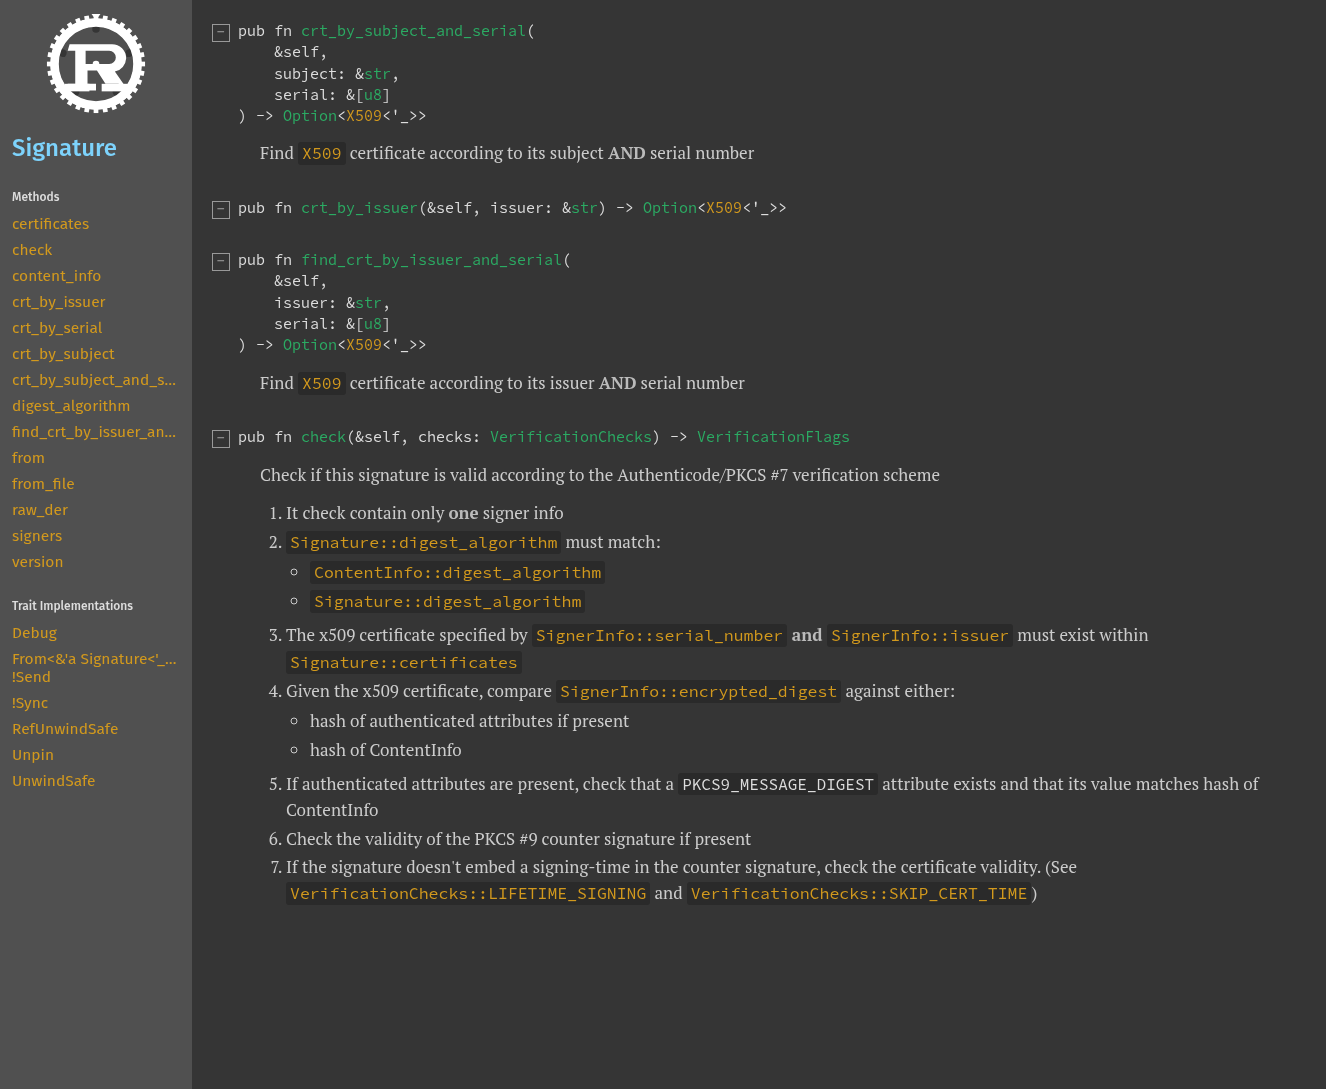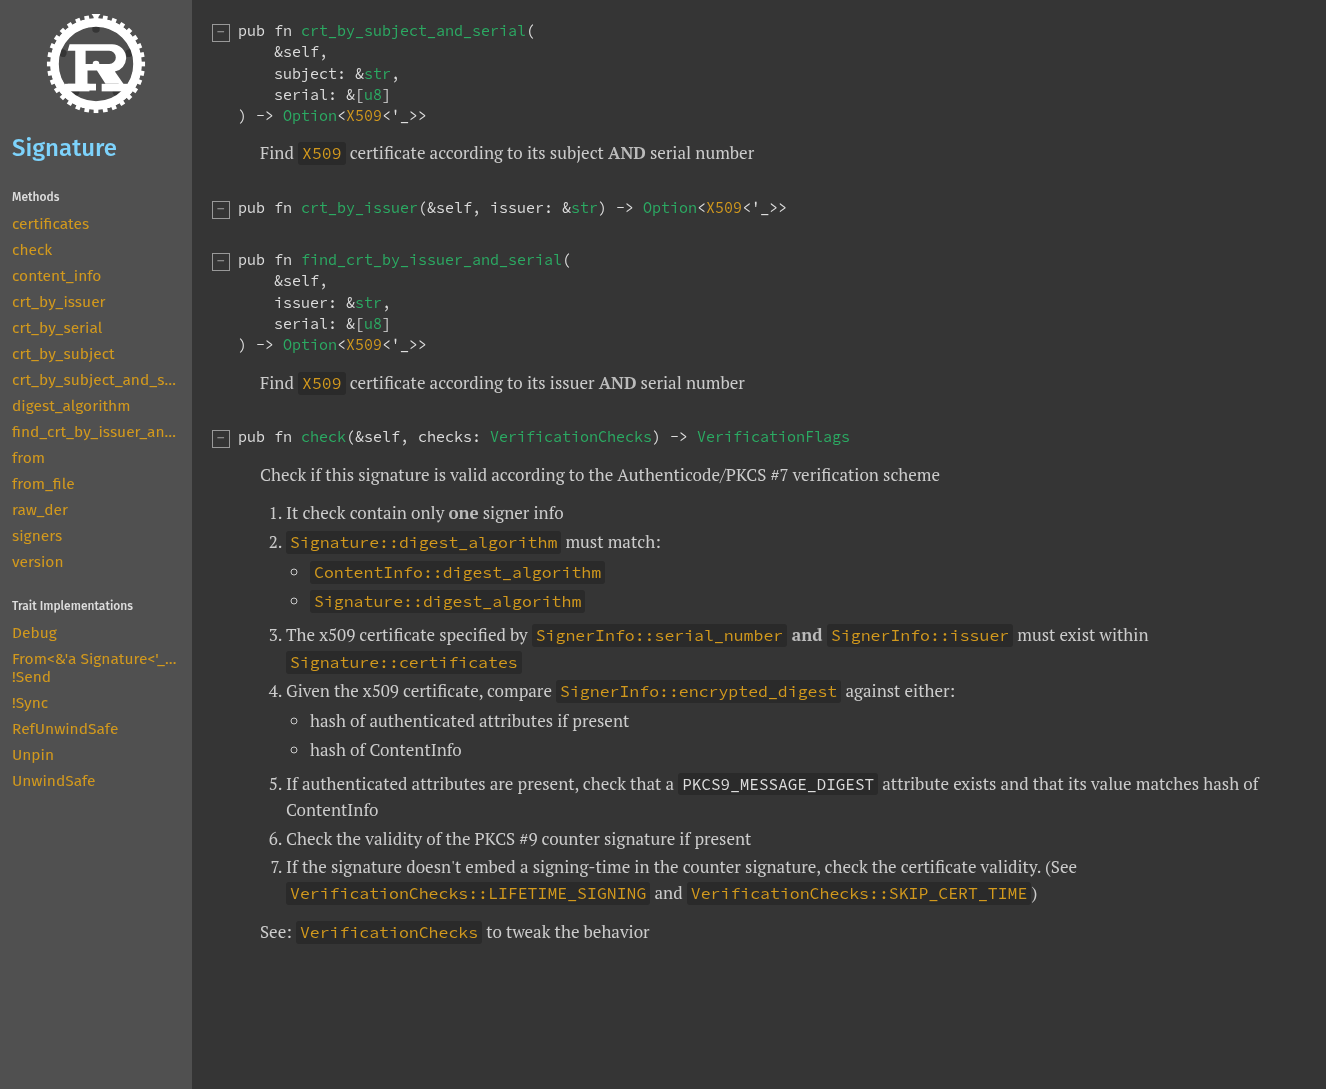--- a/index.html
+++ b/index.html
@@ -349,18 +349,17 @@
           <li><span>Given the x509 certificate, compare </span><span class="chip">SignerInfo::encrypted_digest</span><span> against either:</span>
             <ul>
               <li>hash of authenticated attributes if present</li>
               <li>hash of ContentInfo</li>
             </ul>
           </li>
           <li><span>If authenticated attributes are present, check that a </span><span class="chip-plain">PKCS9_MESSAGE_DIGEST</span><span> attribute exists and that its value matches hash of ContentInfo</span></li>
           <li>Check the validity of the PKCS #9 counter signature if present</li>
           <li><span>If the signature doesn't embed a signing-time in the counter signature, check the certificate validity. (See </span><span class="chip">VerificationChecks::LIFETIME_SIGNING</span><span> and </span><span class="chip">VerificationChecks::SKIP_CERT_TIME</span><span>)</span></li>
         </ol>
-        <p><span>See: </span><span class="chip">VerificationChecks</span><span> to tweak the behavior</span></p>
       </div>
     </section>
 
   </main>
 </div>
 
 </body></html>

